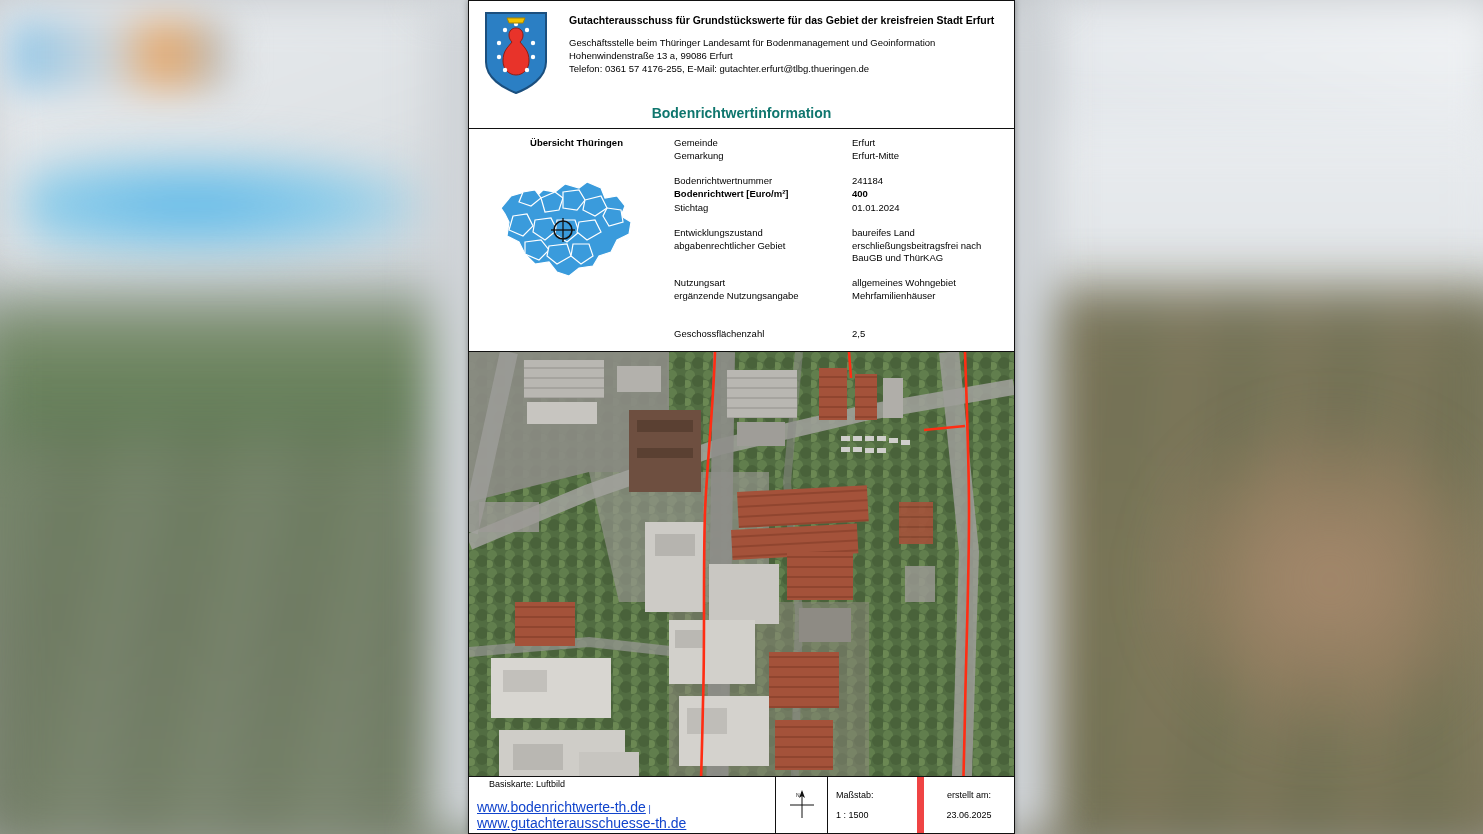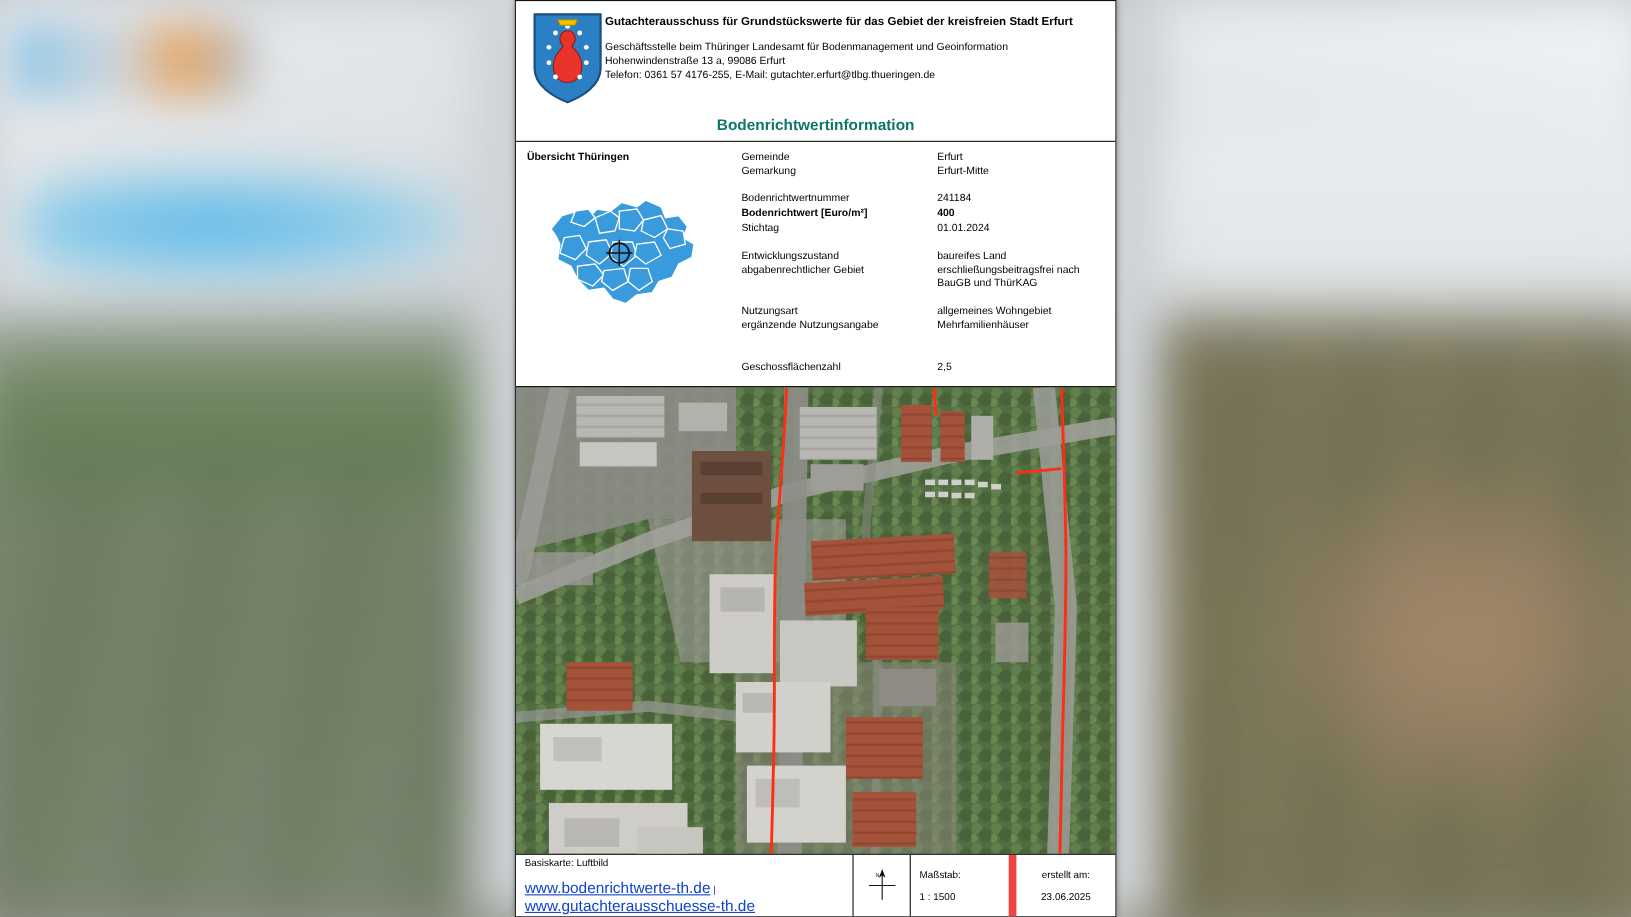--- a/index.html
+++ b/index.html
@@ -36,51 +36,51 @@
   .bd-mid-strip2{left:975px;top:0;width:80px;height:834px;background:#cfd3d7;filter:blur(22px);}
 
   
   .sheet{
     position:absolute;left:468px;top:0;width:547px;height:834px;
     background:#ffffff;box-shadow:0 0 6px rgba(0,0,0,.35);
     display:flex;flex-direction:column;
     border:1px solid #111;box-sizing:border-box;
   }
   
-  .doc-header{display:flex;padding:9px 10px 4px 14px;gap:1px;}
+  .doc-header{display:flex;padding:9px 10px 4px 14px;gap:20px;}
   .crest{width:66px;height:86px;flex:0 0 66px;position:relative;}
   .crest svg{display:block;}
   .hdr-text{flex:1;padding-top:4px;}
   .hdr-title{font-size:10.5px;font-weight:bold;line-height:1.25;color:#000;}
   .hdr-sub{font-size:9.5px;line-height:1.35;color:#000;margin-top:10px;}
   .hdr-sub .line{display:block;}
   .doc-h1{text-align:center;font-size:14px;font-weight:bold;padding:5px 0 7px;color:#0f766e;}
   .rule{height:1px;background:#111;}
 
   
   .info{display:flex;padding:8px 0 10px 0;min-height:222px;box-sizing:border-box;}
   .info-left{width:205px;flex:0 0 205px;padding-left:8px;box-sizing:border-box;}
-  .ue-title{font-size:9.5px;font-weight:bold;color:#000;margin:0 0 6px 2px;}
+  .ue-title{font-size:9.5px;font-weight:bold;color:#000;margin:0 0 6px 2px;text-align:center;}
   .thmap{width:190px;height:150px;position:relative;margin-left:2px;}
   .info-right{flex:1;padding-right:10px;}
   table.kv{border-collapse:collapse;font-size:9.5px;color:#000;width:100%;}
   table.kv td{vertical-align:top;padding:0 0 1px 0;line-height:1.28;}
   table.kv td.k{width:178px;}
   table.kv tr.gap td{height:11px;}
   .bold{font-weight:bold;margin-left:41px;}
 
   
   .mapwrap{position:relative;width:100%;height:455px;overflow:hidden;border-top:1px solid #111;border-bottom:1px solid #111;box-sizing:border-box;background:#4e5a43;}
   .aerial{position:absolute;inset:0;}
 
   
   .foot{display:flex;height:56px;font-size:9px;color:#000;}
   .foot-cell{display:flex;flex-direction:column;justify-content:center;padding:6px 8px;box-sizing:border-box;}
   .foot-basis{flex:1;border-right:1px solid #111;}
-  .foot-basis .b1{margin-bottom:10px;}
+  .foot-basis .b1{margin-bottom:10px;margin-left:12px;}
   .links a{color:#1144cc;text-decoration:underline;font-size:14px;}
   .foot-north{width:52px;border-right:1px solid #111;align-items:center;justify-content:center;}
   .foot-scale{width:96px;border-right:7px solid #ef4444;}
   .foot-scale .s1{margin-bottom:10px;}
   .foot-date{width:90px;text-align:left;align-items:center;}
   .foot-date .d1{margin-bottom:10px;}
 </style>
 </head>
 <body>
 

